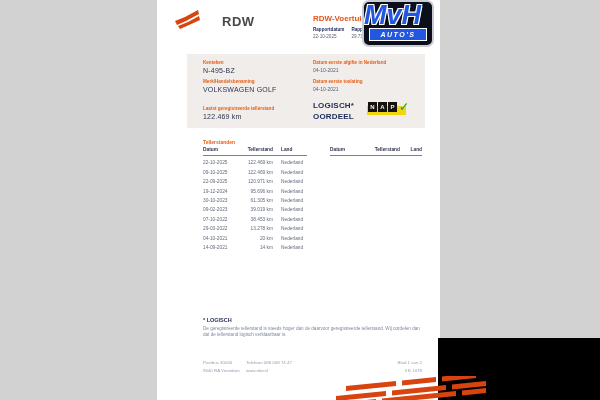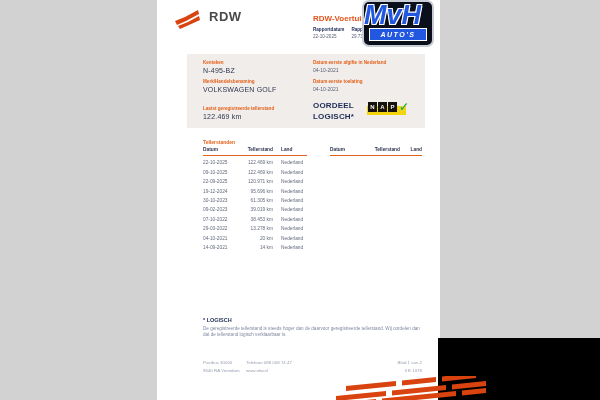--- a/index.html
+++ b/index.html
@@ -1,21 +1,21 @@
 <!DOCTYPE html>
 <html><head>
 <meta charset="utf-8">
 <style>
   html,body{margin:0;padding:0;}
   .screen{position:relative;width:600px;height:400px;background:#d2d2d2;overflow:hidden;
           font-family:"Liberation Sans",sans-serif;}
   .page{position:absolute;left:157px;top:0;width:283px;height:400px;background:#ffffff;z-index:1;}
 
   
-  .rdw-logo{position:absolute;left:17px;top:9px;display:flex;align-items:flex-start;gap:9px;}
+  .rdw-logo{position:absolute;left:17px;top:9px;display:flex;align-items:flex-end;gap:22px;}
   .rdw-logo svg{display:block;}
   .rdw-wordmark{font-size:13px;font-weight:bold;color:#4a4a4a;letter-spacing:.5px;}
   .doc-title{position:absolute;left:156px;top:14px;font-size:8px;font-weight:bold;color:#e4541a;white-space:nowrap;}
   .meta{position:absolute;left:156px;top:27px;display:flex;gap:7px;}
   .meta-col{display:flex;flex-direction:column;}
   .meta-label{font-size:4.6px;font-weight:bold;color:#24305c;white-space:nowrap;}
   .meta-value{font-size:4.6px;color:#5a6275;margin-top:2px;white-space:nowrap;}
 
   
   .mvh{position:absolute;left:205px;top:0;width:72px;height:47px;background:#0b0f1c;
@@ -119,22 +119,22 @@
         <div class="f-value">VOLKSWAGEN GOLF</div>
         <div class="f-label gap-top">Laatst geregistreerde tellerstand</div>
         <div class="f-value">122.469 km</div>
       </div>
       <div class="p-right">
         <div class="f-label">Datum eerste afgifte in Nederland</div>
         <div class="f-value-sm">04-10-2021</div>
         <div class="f-label">Datum eerste toelating</div>
         <div class="f-value-sm">04-10-2021</div>
         <div class="verdict">
+          <div class="verdict-text">LOGISCH*</div>
           <div class="verdict-text">OORDEEL</div>
-          <div class="verdict-text">LOGISCH*</div>
           <div class="nap">
             <div class="nap-strip"></div>
             <div class="nap-squares">
               <span class="nap-sq">N</span>
               <span class="nap-sq">A</span>
               <span class="nap-sq">P</span>
             </div>
             <span class="nap-check">✓</span>
           </div>
         </div>

